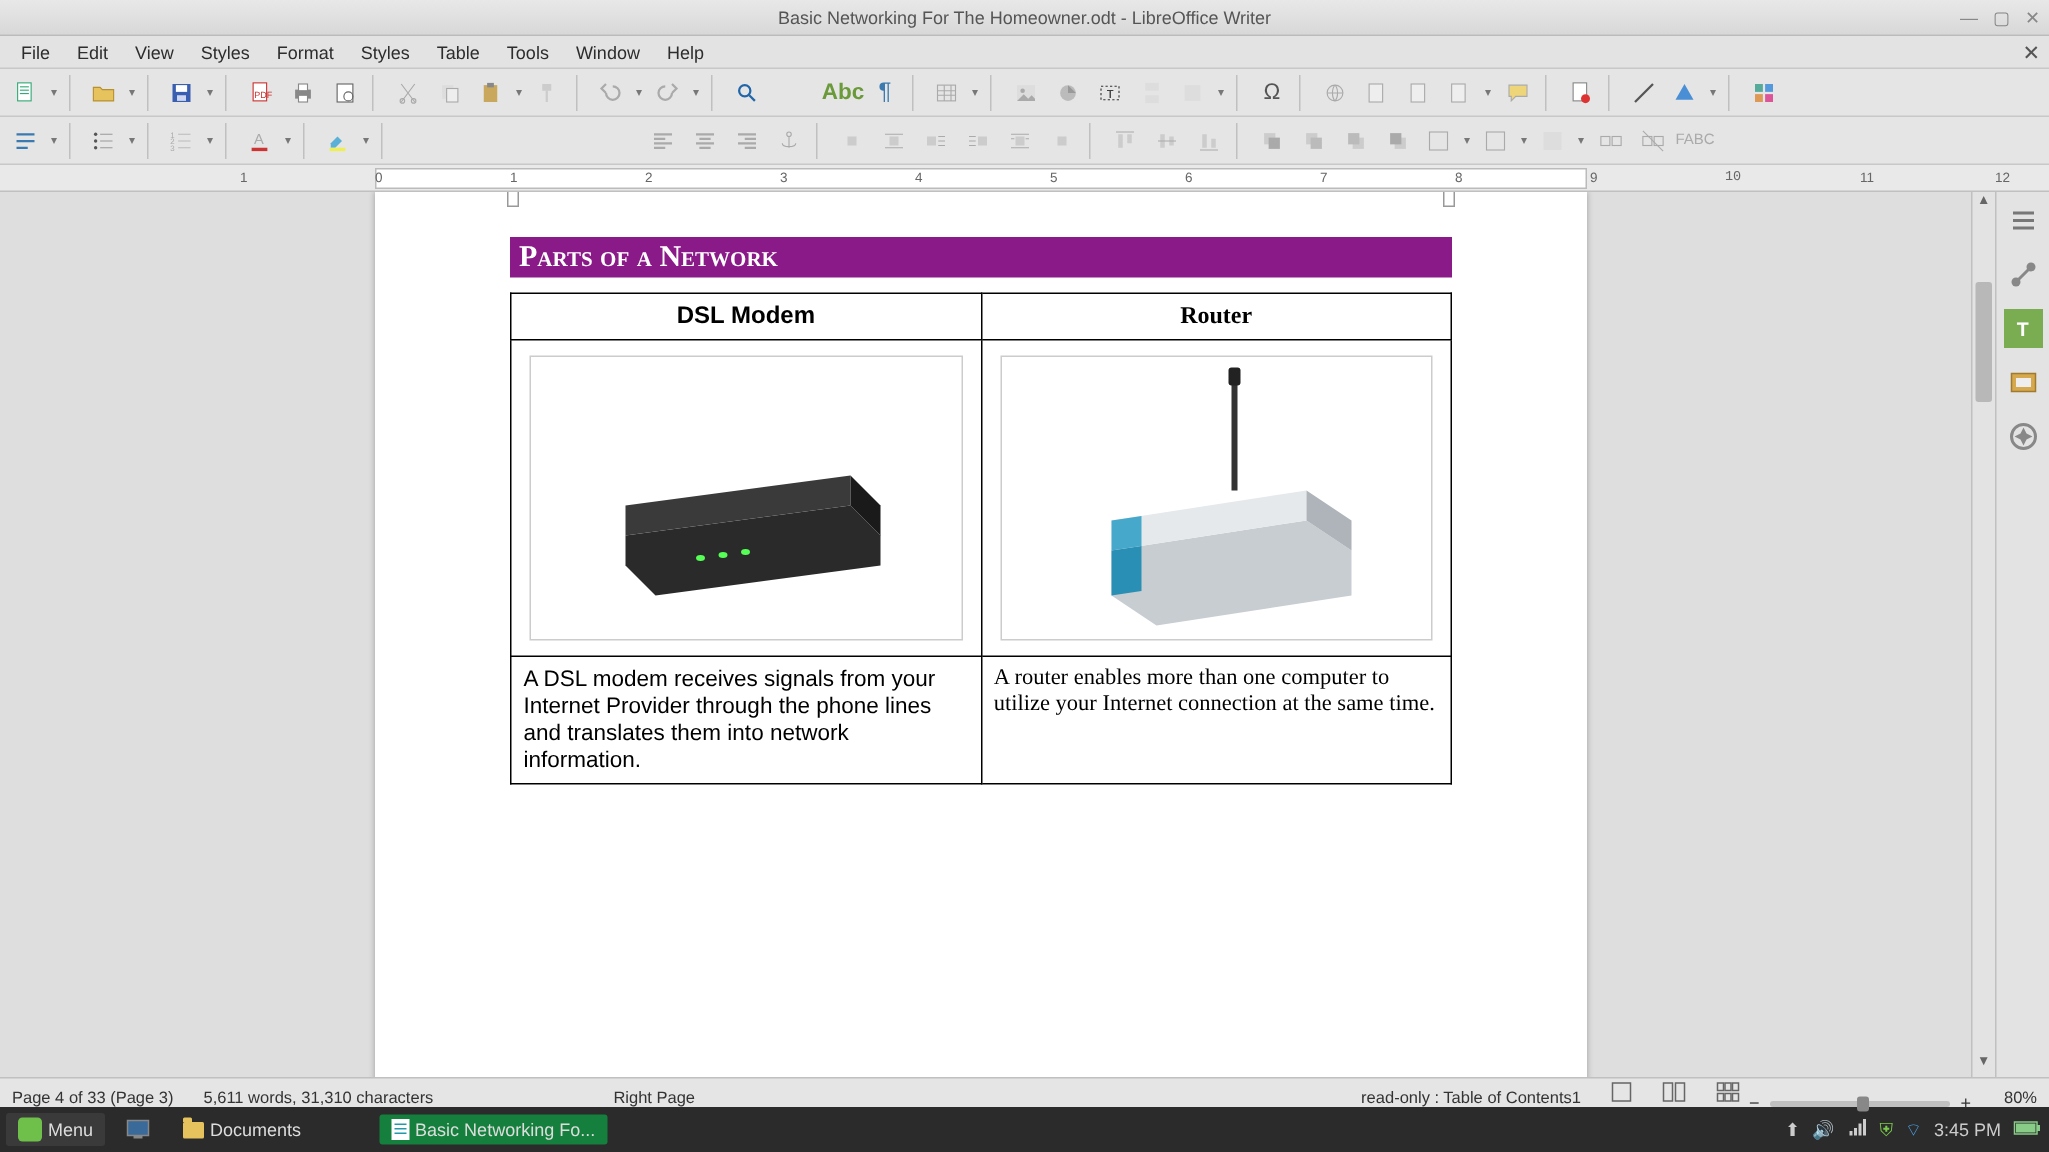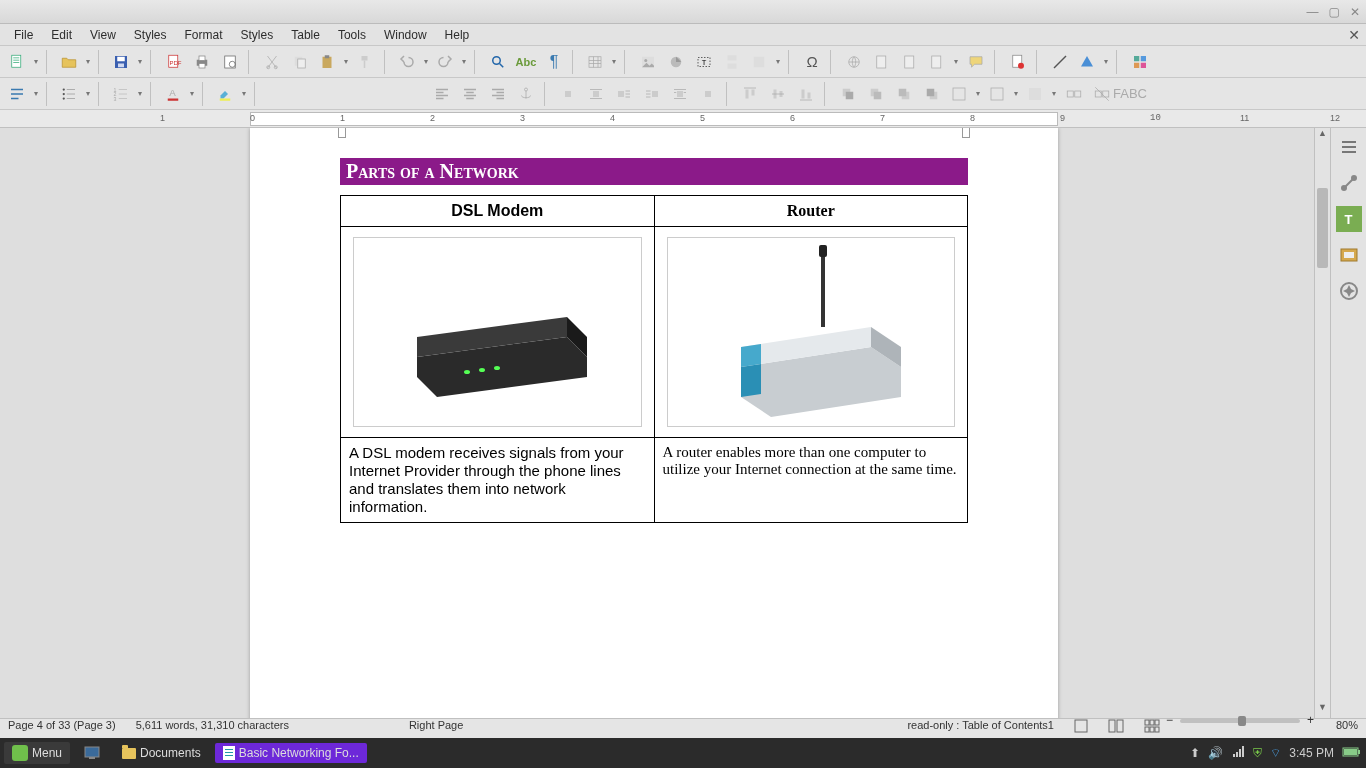--- a/index.html
+++ b/index.html
@@ -46,45 +46,46 @@
 
 .vscroll { width:16px; background:#e3e3e3; border-left:1px solid #c0c0c0; position:relative;}
 .vscroll .thumb { position:absolute; left:2px; right:2px; top:60px; height:80px; background:#b8b8b8; border-radius:2px;}
 .vscroll .arr { position:absolute; left:0; right:0; height:16px; text-align:center; font-size:9px; color:#666;}
 
 
 .sidepanel { width:36px; background:#e3e3e3; border-left:1px solid #c0c0c0; display:flex; flex-direction:column; align-items:center; gap:10px; padding-top:6px;}
 .sidepanel .sbtn { width:26px; height:26px; display:flex; align-items:center; justify-content:center; }
 
 
-.statusbar { height:20px; background:#e5e5e5; border-top:1px solid #c0c0c0; display:flex; align-items:flex-start; font-size:11px; color:#333; padding:0 8px; gap:20px;}
+.statusbar { height:20px; background:#e5e5e5; border-top:1px solid #c0c0c0; display:flex; align-items:flex-end; font-size:11px; color:#333; padding:0 8px; gap:20px;}
 .statusbar .sec { white-space:nowrap;}
 .statusbar .flex { flex:1;}
 .statusbar .zoombar { width:120px; height:4px; background:#c0c0c0; position:relative; border-radius:2px;}
 .statusbar .zoombar::before { content:"−"; position:absolute; left:-14px; top:-6px; font-size:12px;}
 .statusbar .zoombar::after { content:"+"; position:absolute; right:-14px; top:-6px; font-size:12px;}
 .statusbar .zoombar .knob{position:absolute; left:58px; top:-3px; width:8px; height:10px; background:#888; border-radius:2px;}
 
 
 .taskbar { height:30px; background:#2b2b2b; display:flex; align-items:center; padding:0 4px; gap:6px; color:#ddd; font-size:12px;}
 .taskbar .tbitem { display:flex; align-items:center; gap:4px; padding:3px 8px; border-radius:2px;}
 .taskbar .tbitem.menu { background:#3a3a3a;}
-.taskbar .tbitem.active { background:#6d28d9;}
+.taskbar .tbitem.active { background:#15803d;margin-left:38px;}
 .taskbar .spacer{flex:1;}
 .taskbar .tray{display:flex; align-items:center; gap:8px; font-size:12px; color:#ccc;}
 .mint{width:16px;height:16px;background:#6fbf4b;border-radius:3px;display:inline-block;}
 .folder-i{width:14px;height:11px;background:#e6c35c;border-radius:1px;display:inline-block;position:relative;}
 .folder-i::before{content:"";position:absolute;top:-3px;left:0;width:6px;height:3px;background:#e6c35c;border-radius:1px 1px 0 0;}
 .doc-i{width:12px;height:14px;background:#fff;display:inline-block;position:relative;}
 .doc-i::after{content:"";position:absolute;left:2px;top:3px;right:2px;height:1px;background:#29a;box-shadow:0 3px 0 #29a,0 6px 0 #29a;}
 </style>
 </head>
 <body>
 
 <div class="titlebar">
+  <span>Basic Networking For The Homeowner.odt - LibreOffice Writer</span>
   <div class="wincontrols">
     <span>—</span>
     <span>▢</span>
     <span>✕</span>
   </div>
 </div>
 
 <div class="menubar">
   <span class="item">File</span>
   <span class="item">Edit</span>
@@ -181,21 +182,21 @@
         <path d="M16 12l4-4-4-4" fill="none" stroke="#aaa" stroke-width="2"></path>
       </svg>
     </div>
   <div class="tsep"></div>
   <div class="tbtn active">
       <svg viewBox="0 0 24 24">
         <circle cx="10" cy="10" r="5" fill="none" stroke="#26a" stroke-width="2"></circle>
         <path d="M14 14l5 5" stroke="#26a" stroke-width="2"></path>
       </svg>
     </div>
-  <div class="tbtn active" style="font-size:11px;color:#6a9a3a;font-weight:bold;">Abc</div>
+  <div class="tbtn active" style="font-size:15px;color:#6a9a3a;font-weight:bold;margin-left:36px;">Abc</div>
   <div class="tbtn active" style="font-size:16px;color:#3a7ab0;">¶</div>
   <div class="tsep"></div>
   <div class="tbtn dd">
       <svg viewBox="0 0 24 24">
         <rect x="4" y="5" width="16" height="14" fill="none" stroke="#aaa"></rect>
         <path d="M4 10h16M4 14h16M10 5v14M16 5v14" stroke="#aaa"></path>
       </svg>
     </div>
   <div class="tsep"></div>
   <div class="tbtn">
@@ -450,21 +451,21 @@
         <rect x="13" y="8" width="8" height="8" fill="none" stroke="#aaa"></rect>
       </svg>
     </div>
   <div class="tbtn">
       <svg viewBox="0 0 24 24">
         <rect x="3" y="8" width="8" height="8" fill="none" stroke="#aaa"></rect>
         <rect x="13" y="8" width="8" height="8" fill="none" stroke="#aaa"></rect>
         <path d="M3 3l18 18" stroke="#aaa"></path>
       </svg>
     </div>
-  <div class="tbtn" style="font-size:13px;color:#aaa;">FABC</div>
+  <div class="tbtn" style="font-size:10px;color:#aaa;">FABC</div>
 </div>
 
 <div class="ruler">
   <div class="white"></div>
 <span class="tick" style="left: 160px; top: 3px;">1</span>
     <span class="tick" style="left: 250px; top: 3px;">0</span>
     <span class="tick" style="left: 340px; top: 3px;">1</span>
     <span class="tick" style="left: 430px; top: 3px;">2</span>
     <span class="tick" style="left: 520px; top: 3px;">3</span>
     <span class="tick" style="left: 610px; top: 3px;">4</span>

